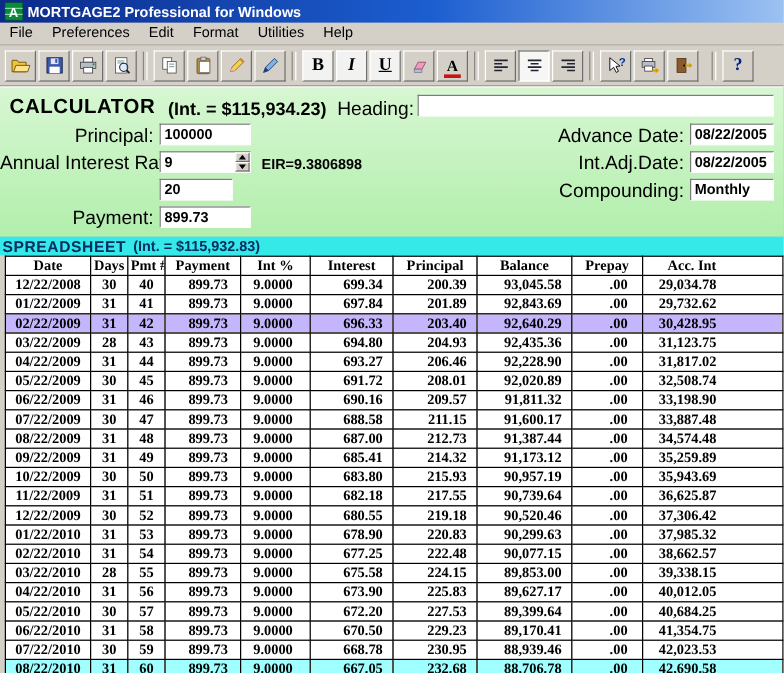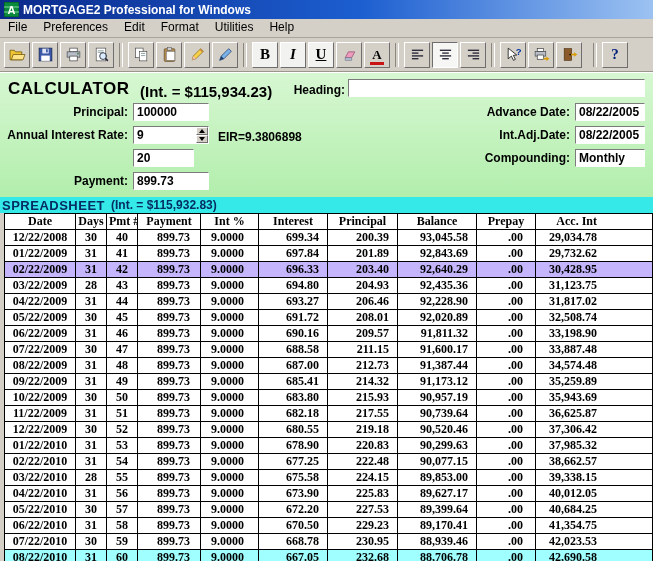--- a/index.html
+++ b/index.html
@@ -32,21 +32,21 @@
   .ufont{text-decoration:underline;}
   .font-a{position:relative;font-family:"Liberation Serif",serif;font-weight:bold;font-size:13px;line-height:1;}
   .font-a .bar{position:absolute;left:-2px;right:-2px;bottom:-4px;height:3px;background:#c81414;}
   .help-q{font-family:"Liberation Serif",serif;font-weight:bold;font-size:15px;color:#00207a;}
 
   
   .calc{position:relative;height:124px;border-top:1px solid #fff;
     background:linear-gradient(#d7f7d2,#b2eeac);}
   .calc-title{position:absolute;left:8px;top:6px;font-size:17px;font-weight:bold;letter-spacing:.5px;}
   .calc-int{position:absolute;left:140px;top:10px;font-size:15px;font-weight:bold;}
-  .lbl{position:absolute;font-weight:bold;font-size:12px;white-space:nowrap;}
+  .lbl{position:absolute;font-weight:normal;font-size:16px;white-space:nowrap;}
   .left-lbl{left:0;width:128px;text-align:right;}
   .right-lbl{left:400px;width:170px;text-align:right;}
   .heading-lbl{left:250px;width:95px;top:10px;text-align:right;}
   .field{position:absolute;box-sizing:border-box;height:18px;background:#fff;
     border:1px solid;border-color:#7b7b7b #fdfdfd #fdfdfd #7b7b7b;
     font-family:"Liberation Sans",sans-serif;font-weight:bold;font-size:12px;padding:1px 3px;}
   .heading-input{left:348px;top:6px;width:297px;}
   .f-principal{left:133px;top:30px;width:76px;}
   .f-rate{left:133px;top:53px;width:76px;}
   .f-amort{left:133px;top:76px;width:61px;}

